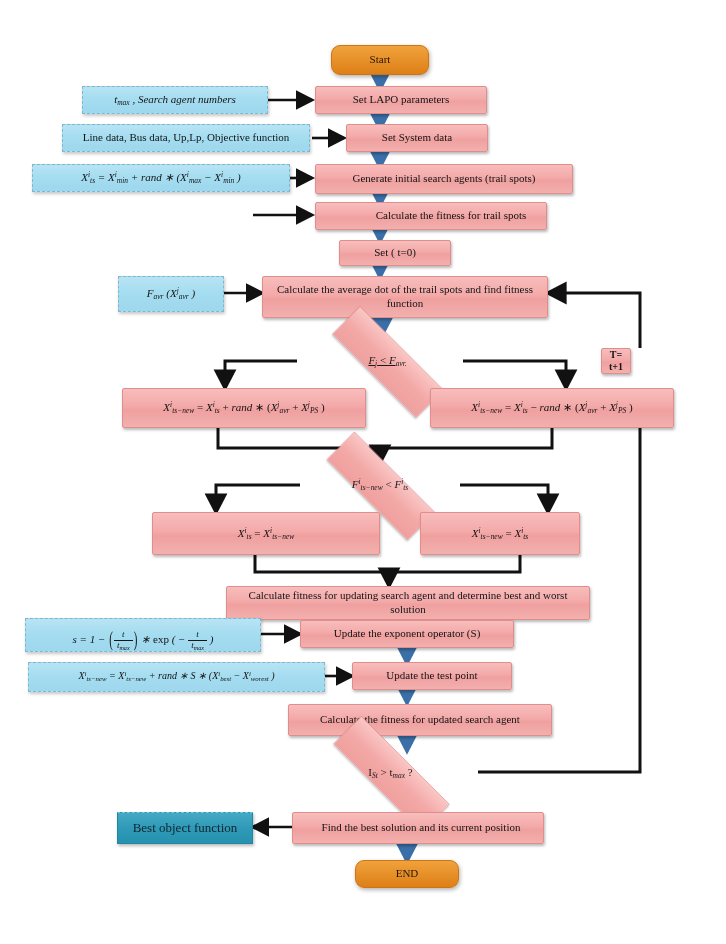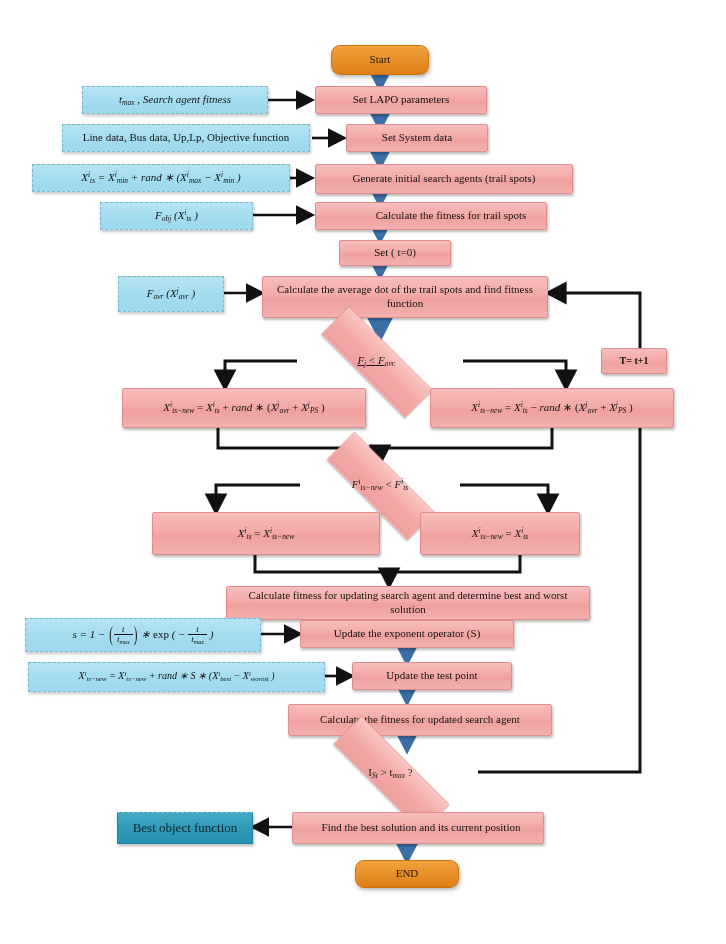--- a/index.html
+++ b/index.html
@@ -144,21 +144,21 @@
     <path class="blkthick" d="M478,772 L640,772 L640,402" marker-end="url(#ab)"></path>
 
     <path class="blkthick" d="M640,348 L640,293 L548,293" marker-end="url(#ab)"></path>
   </svg>
 
   <div class="node term" style="left:331px;top:45px;width:98px;height:30px;">
     <span class="lbl">Start</span>
   </div>
 
   <div class="node annot" style="left:82px;top:86px;width:186px;height:28px;">
-    <span class="lbl"><span class="mvar">t</span><span class="msub">max</span> , <span class="mvar">Search agent fitness</span></span>
+    <span class="lbl"><span class="mvar">t</span><span class="msub">max</span> , <span class="mvar">Search agent numbers</span></span>
   </div>
 
   <div class="node proc" style="left:315px;top:86px;width:172px;height:28px;">
     <span class="lbl">Set LAPO parameters</span>
   </div>
 
   <div class="node annot" style="left:62px;top:124px;width:248px;height:28px;">
     <span class="lbl" style="font-style:normal;">Line data, Bus data, Up,Lp, Objective function</span>
   </div>
 
@@ -167,46 +167,43 @@
   </div>
 
   <div class="node annot" style="left:32px;top:164px;width:258px;height:28px;">
     <span class="lbl"><span class="mvar">X</span><span class="msup">i</span><span class="msub">ts</span> = <span class="mvar">X</span><span class="msup">i</span><span class="msub">min</span> + <span class="mvar">rand</span> ∗ (<span class="mvar">X</span><span class="msup">i</span><span class="msub">max</span> − <span class="mvar">X</span><span class="msup">i</span><span class="msub">min</span> )</span>
   </div>
 
   <div class="node proc" style="left:315px;top:164px;width:258px;height:30px;">
     <span class="lbl">Generate initial search agents (trail spots)</span>
   </div>
 
-  <div class="node annot" style="left:100px;top:202px;width:153px;height:28px;">
-    <span class="lbl"><span class="mvar">F</span><span class="msub">obj</span> (<span class="mvar">X</span><span class="msup">i</span><span class="msub">ts</span> )</span>
-  </div>
 
   <div class="node proc" style="left:315px;top:202px;width:232px;height:28px;padding-left:40px;">
     <span class="lbl">Calculate the fitness for trail spots</span>
   </div>
 
   <div class="node proc" style="left:339px;top:240px;width:112px;height:26px;">
     <span class="lbl">Set ( t=0)</span>
   </div>
 
   <div class="node annot" style="left:118px;top:276px;width:106px;height:36px;">
     <span class="lbl"><span class="mvar">F</span><span class="msub">avr</span> (<span class="mvar">X</span><span class="msup">j</span><span class="msub">avr</span> )</span>
   </div>
 
   <div class="node proc" style="left:262px;top:276px;width:286px;height:42px;">
     <span class="lbl">Calculate the average dot of the trail spots and find fitness function</span>
   </div>
 
-  <div class="node dec" style="left:293px;top:334px;width:166px;height:54px;text-decoration:underline;">
+  <div class="node dec" style="left:304px;top:334px;width:166px;height:54px;text-decoration:underline;">
     <span class="dia"></span>
     <span class="lbl"><span class="mvar">F</span><span class="msub">j</span> &lt; <span class="mvar">F</span><span class="msub">avr</span></span>
   </div>
 
-  <div class="node proc" style="left:601px;top:348px;width:66px;height:26px;">
+  <div class="node proc" style="left:601px;top:348px;width:30px;height:26px;">
     <span class="lbl" style="font-weight:bold;font-size:10px;">T= t+1</span>
   </div>
 
   <div class="node proc" style="left:122px;top:388px;width:244px;height:40px;text-align:center;">
     <span class="lbl"><span class="mvar">X</span><span class="msup">i</span><span class="msub">ts−new</span> = <span class="mvar">X</span><span class="msup">i</span><span class="msub">ts</span> + <span class="mvar">rand</span> ∗ (<span class="mvar">X</span><span class="msup">j</span><span class="msub">avr</span> + <span class="mvar">X</span><span class="msup">j</span><span class="msub">PS</span> )</span>
   </div>
   <div class="node proc" style="left:430px;top:388px;width:244px;height:40px;">
     <span class="lbl"><span class="mvar">X</span><span class="msup">i</span><span class="msub">ts−new</span> = <span class="mvar">X</span><span class="msup">i</span><span class="msub">ts</span> − <span class="mvar">rand</span> ∗ (<span class="mvar">X</span><span class="msup">j</span><span class="msub">avr</span> + <span class="mvar">X</span><span class="msup">j</span><span class="msub">PS</span> )</span>
   </div>
 
@@ -219,21 +216,21 @@
     <span class="lbl"><span class="mvar">X</span><span class="msup">i</span><span class="msub">ts</span> = <span class="mvar">X</span><span class="msup">i</span><span class="msub">ts−new</span></span>
   </div>
   <div class="node proc" style="left:226px;top:586px;width:364px;height:34px;">
     <span class="lbl">Calculate fitness for updating search agent and determine best and worst solution</span>
   </div>
 
   <div class="node proc" style="left:420px;top:512px;width:160px;height:43px;">
     <span class="lbl"><span class="mvar">X</span><span class="msup">i</span><span class="msub">ts−new</span> = <span class="mvar">X</span><span class="msup">i</span><span class="msub">ts</span></span>
   </div>
 
-  <div class="node annot" style="left:25px;top:618px;width:236px;height:34px;">
+  <div class="node annot" style="left:25px;top:618px;width:236px;height:34px;align-items:flex-end;">
     <span class="lbl"><span class="mvar">s</span> = 1 − <span class="paren">(</span><span class="frac"><span class="num"><span class="mvar">t</span></span><span class="den"><span class="mvar">t</span><span class="msub">max</span></span></span><span class="paren">)</span> ∗ <span class="mrm">exp</span> ( − <span class="frac"><span class="num"><span class="mvar">t</span></span><span class="den"><span class="mvar">t</span><span class="msub">max</span></span></span> )</span>
   </div>
 
   <div class="node proc" style="left:300px;top:620px;width:214px;height:28px;">
     <span class="lbl">Update the exponent operator (S)</span>
   </div>
 
   <div class="node annot" style="left:28px;top:662px;width:297px;height:30px;">
     <span class="lbl" style="font-size:10px;"><span class="mvar">X</span><span class="msup">i</span><span class="msub">ts−new</span> = <span class="mvar">X</span><span class="msup">i</span><span class="msub">ts−new</span> + <span class="mvar">rand</span> ∗ <span class="mvar">S</span> ∗ (<span class="mvar">X</span><span class="msup">i</span><span class="msub">best</span> − <span class="mvar">X</span><span class="msup">i</span><span class="msub">worest</span> )</span>
   </div>

